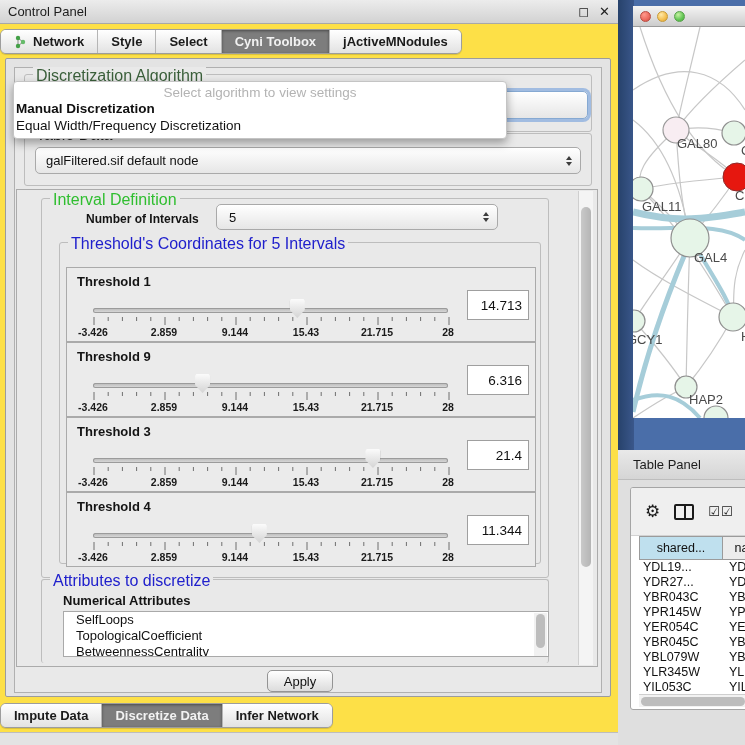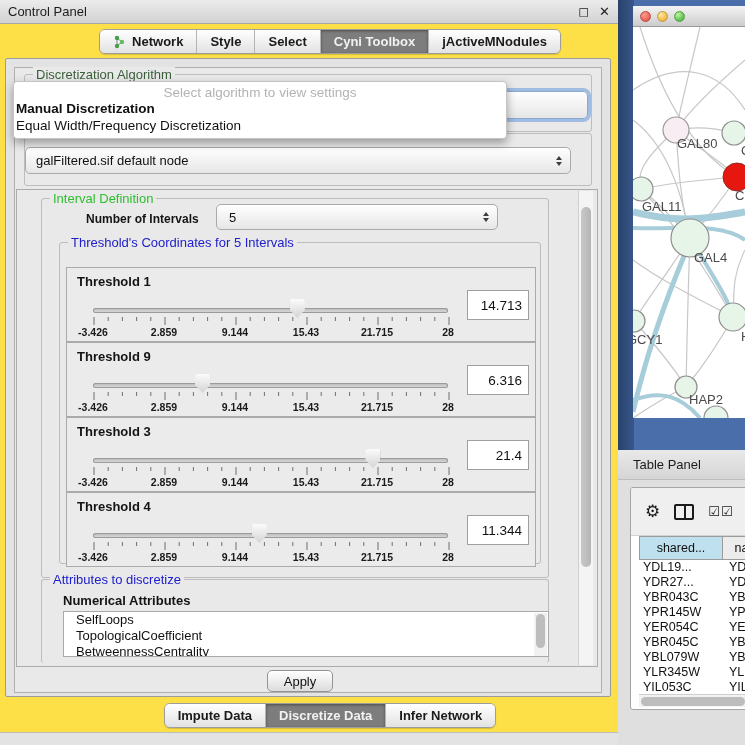--- a/index.html
+++ b/index.html
@@ -11,41 +11,41 @@
   
   #control-panel { left:0; top:0; width:618px; height:745px; background:#fde047; }
   #cp-titlebar { left:0; top:0; width:618px; height:24px;
     background:linear-gradient(#ececec,#d2d2d2); border-bottom:1px solid #a8a8a8;
     display:flex; align-items:center; padding:0 8px; }
   #cp-title { font-size:13px; color:#1c1c1c; }
   #cp-titlebar .spacer { flex:1; }
   .tb-icon { font-size:13px; color:#222; margin-left:10px; line-height:1; }
   #cp-close { font-weight:bold; }
 
-  .tabrow { display:flex; justify-content:center;margin-left:21px; }
+  .tabrow { display:flex; justify-content:flex-start; }
   #top-tabs { left:0; top:29px; width:618px; }
   #bottom-tabs { left:0; top:703px; width:618px; }
   .tabgroup { display:flex; border:1px solid #9d9d9d; border-radius:6px; overflow:hidden;
     background:linear-gradient(#ffffff,#dcdcdc); box-shadow:0 1px 1px rgba(0,0,0,.15); }
   .tab { padding:4px 13px; font-size:13px; font-weight:600; color:#1a1a1a;
     border-right:1px solid #b5b5b5; display:flex; align-items:center; gap:5px;
     background:linear-gradient(#ffffff,#e2e2e2); white-space:nowrap; }
   .tab:last-child { border-right:none; }
   .tab.active { background:var(--tab-active-bg,#7d7d7d); color:#f2f2f2;
     box-shadow:inset 0 1px 3px rgba(0,0,0,.4); }
   .tabicon svg { display:block; }
 
   #main-panel { left:5px; top:58px; width:606px; height:639px;
     border:1px solid #9c9c9c; background:#e3e3e3; border-radius:2px; }
   #inner-panel { left:14px; top:67px; width:588px; height:626px;
     border:1px solid #b0b0b0; background:#e9e9e9; }
 
   .group { position:absolute; border:1px solid #bdbdbd; border-radius:3px; }
   .group-label { position:absolute; top:-8px; left:8px; background:#e9e9e9;
-    padding:0 3px; font-size:13px; }
+    padding:0 3px; font-size:16px; }
   .lbl-green { color:var(--accent-green-title,#2fbe2f); }
   .lbl-blue  { color:var(--blue-title,#2020cc); }
   .lbl-dark  { color:#3a5f3a; }
 
   #algo-group { left:24px; top:74px; width:568px; height:58px; }
   #algo-label-clip { height:9px; overflow:hidden; }
 
   
   .combo { position:absolute; background:linear-gradient(#ffffff,#e6e6e6);
     border:1px solid #a9a9a9; border-radius:5px; box-shadow:inset 0 1px 0 #fff;
@@ -61,21 +61,21 @@
     border:1px solid #86a9d2; box-shadow:0 0 0 3px rgba(102,152,219,.55), inset 0 1px 0 #fff; }
 
   #algo-popup { left:13px; top:81px; width:494px; height:58px; z-index:20;
     background:#fff; border:1px solid #c4c4c4; border-radius:4px;
     box-shadow:0 4px 10px rgba(0,0,0,.35); font-size:13.5px; }
   #algo-popup .hint { text-align:center; color:#b3b3b3; padding-top:3px; height:18px; }
   #algo-popup .item { padding:0 2px; height:17px; line-height:17px; color:#111; }
   #algo-popup .item.sel { font-weight:bold; }
 
   #table-data-group { left:24px; top:133px; width:568px; height:53px; }
-  #table-data-combo { left:0; top:13px; width:546px; height:27px;padding-left:10px; }
+  #table-data-combo { left:10px; top:13px; width:546px; height:27px;padding-left:10px; }
 
   #scroll-area { left:16px; top:189px; width:582px; height:478px;
     border:1px solid #ababab; background:#e9e9e9; overflow:hidden; }
   #cp-vscroll-track { left:561px; top:1px; width:15px; height:474px;
     background:#f4f4f4; border-left:1px solid #cfcfcf; }
   #cp-vscroll-thumb { left:2px; top:16px; width:10px; height:360px;
     background:linear-gradient(90deg,#c9c9c9,#b5b5b5); border-radius:6px; }
 
   #interval-group { left:24px; top:8px; width:508px; height:380px; }
   #num-int-label { left:69px; top:22px; font-size:12px; font-weight:bold; color:#141414; }

